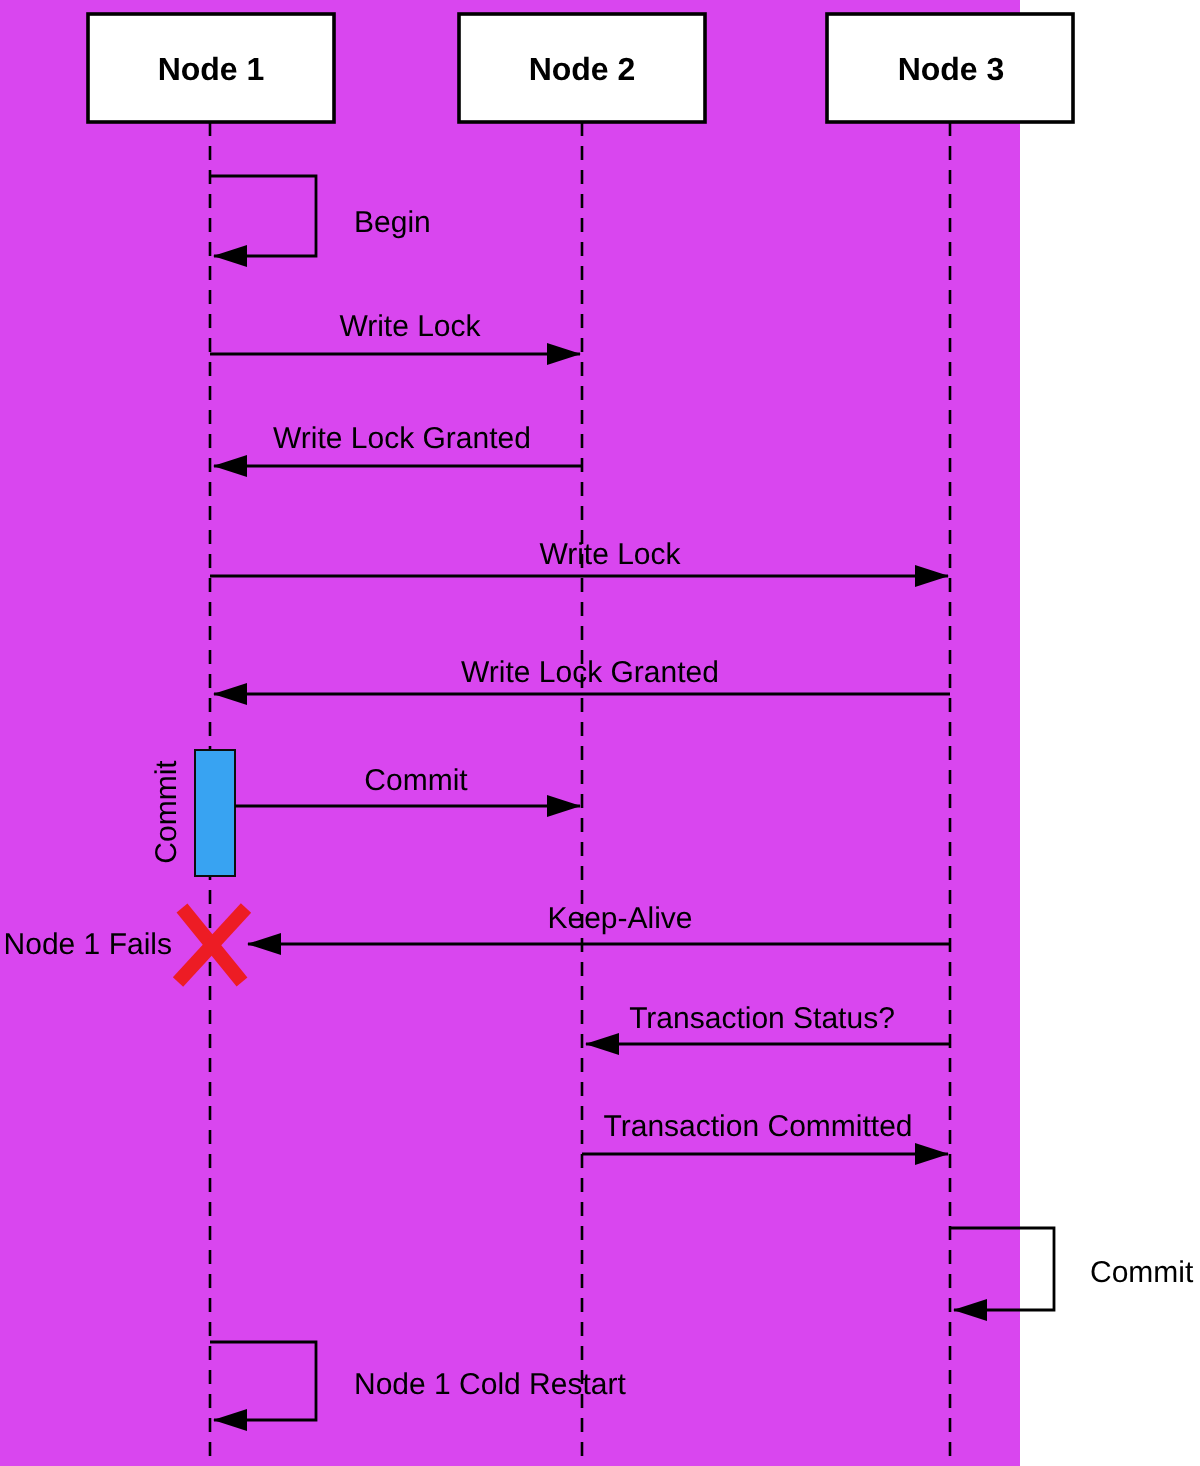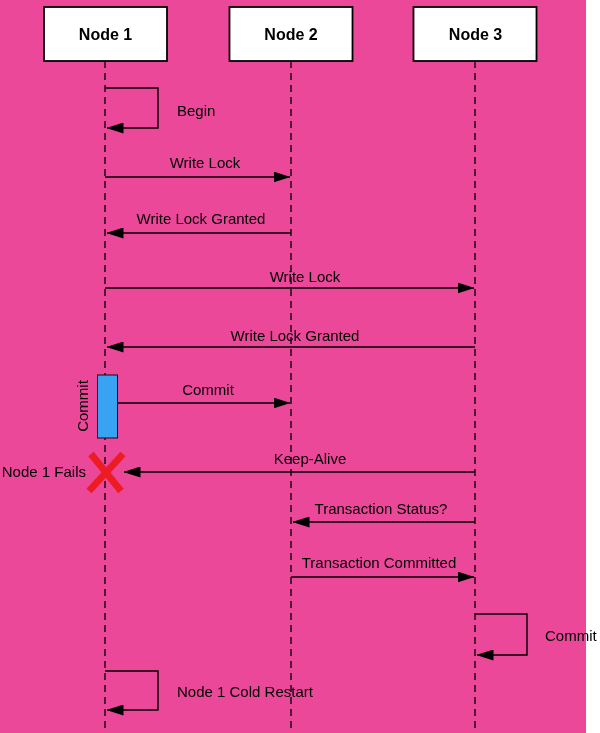--- a/index.html
+++ b/index.html
@@ -2,23 +2,23 @@
 <html><head>
 <meta charset="utf-8">
 <style>
   html, body {
     margin: 0;
     padding: 0;
     background: #ffffff;
   }
   .canvas {
     position: relative;
-    width: 586px;
+    width: 510px;
     height: 733px;
-    background: #ec4899;
+    background: #d946ef;
     font-family: "Liberation Sans", sans-serif;
   }
   svg text {
     font-family: "Liberation Sans", sans-serif;
     font-size: 15px;
     fill: #000000;
   }
   svg text.actor-label {
     font-size: 16px;
     font-weight: bold;

